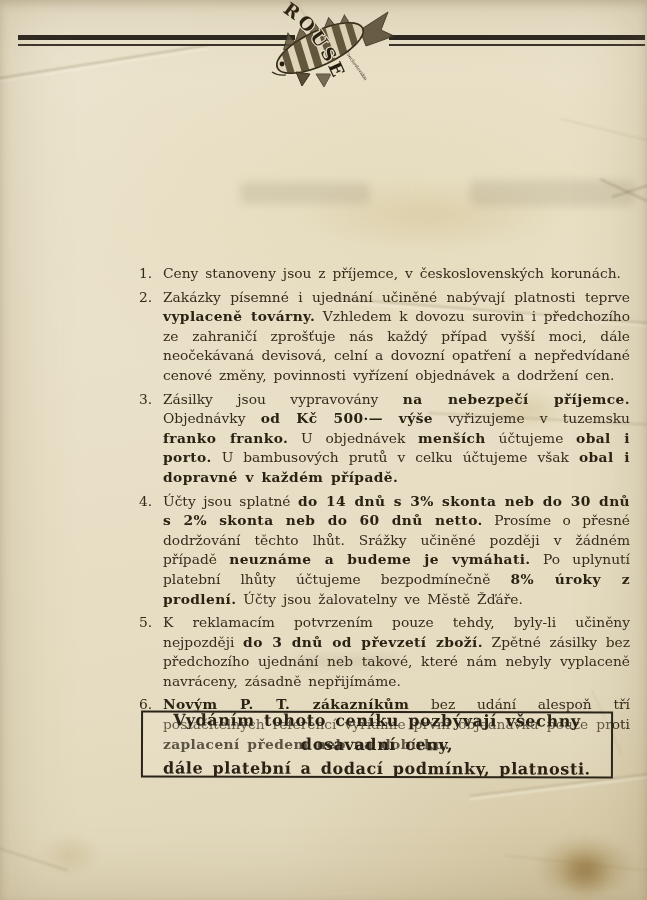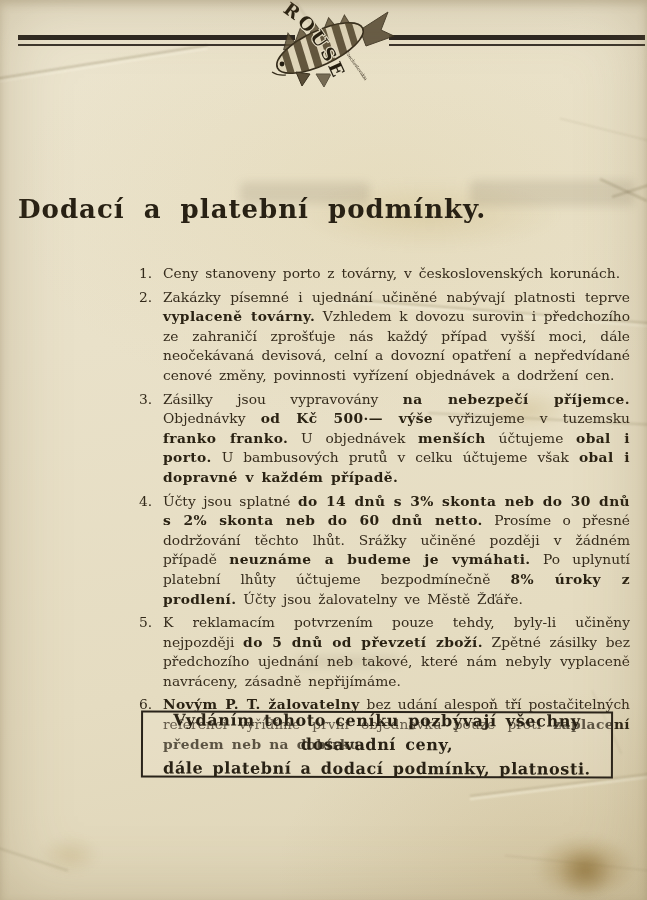--- a/index.html
+++ b/index.html
@@ -128,46 +128,45 @@
       </g>
 
       <path id="brandpath" d="M 34 12 Q 66 30 88 84" fill="none"></path>
       <text font-size="18" font-weight="bold" letter-spacing="3" fill="#251e10" style="paint-order:stroke;stroke:#e9e1c9;stroke-width:2.2;">
         <textPath href="#brandpath">ROUSEK</textPath>
       </text>
       <text x="97" y="52" font-size="4.5" fill="#33291a" transform="rotate(55 97 52)">Czechoslovakia</text>
     </svg>
   </div>
 
-  <div class="title">Dodací a platební podmínky.</div>
 
   <div class="terms">
     <div class="term">
       <div class="term-num">1.</div>
-      <div class="term-text"><span>Ceny stanoveny porto z továrny, v československých korunách.</span></div>
+      <div class="term-text"><span>Ceny stanoveny jsou z příjemce, v československých korunách.</span></div>
     </div>
     <div class="term">
       <div class="term-num">2.</div>
       <div class="term-text"><span>Zakázky písemné i ujednání učiněné nabývají platnosti teprve </span><span class="b">vyplaceně továrny.</span><span> Vzhledem k dovozu surovin i předchozího ze zahraničí zprošťuje nás každý případ vyšší moci, dále neočekávaná devisová, celní a dovozní opatření a nepředvídané cenové změny, povinnosti vyřízení objednávek a dodržení cen.</span></div>
     </div>
     <div class="term">
       <div class="term-num">3.</div>
       <div class="term-text"><span>Zásilky jsou vypravovány </span><span class="b">na nebezpečí příjemce.</span><span> Objednávky </span><span class="b">od Kč 500·— výše</span><span> vyřizujeme v tuzemsku </span><span class="b">franko franko.</span><span> U objednávek </span><span class="b">menších</span><span> účtujeme </span><span class="b">obal i porto.</span><span> U bambusových prutů v celku účtujeme však </span><span class="b">obal i dopravné v každém případě.</span></div>
     </div>
     <div class="term">
       <div class="term-num">4.</div>
       <div class="term-text"><span>Účty jsou splatné </span><span class="b">do 14 dnů s 3% skonta neb do 30 dnů s 2% skonta neb do 60 dnů netto.</span><span> Prosíme o přesné dodržování těchto lhůt. Srážky učiněné později v žádném případě </span><span class="b">neuznáme a budeme je vymáhati.</span><span> Po uplynutí platební lhůty účtujeme bezpodmínečně </span><span class="b">8% úroky z prodlení.</span><span> Účty jsou žalovatelny ve Městě Žďáře.</span></div>
     </div>
     <div class="term">
       <div class="term-num">5.</div>
-      <div class="term-text"><span>K reklamacím potvrzením pouze tehdy, byly-li učiněny nejpozději </span><span class="b">do 5 dnů od převzetí zboží.</span><span> Zpětné zásilky bez předchozího ujednání neb takové, které nám nebyly vyplaceně navráceny, zásadně nepřijímáme.</span></div>
+      <div class="term-text"><span>K reklamacím potvrzením pouze tehdy, byly-li učiněny nejpozději </span><span class="b">do 3 dnů od převzetí zboží.</span><span> Zpětné zásilky bez předchozího ujednání neb takové, které nám nebyly vyplaceně navráceny, zásadně nepřijímáme.</span></div>
     </div>
     <div class="term">
       <div class="term-num">6.</div>
-      <div class="term-text"><span class="b">Novým P. T. žalovatelny</span><span> bez udání alespoň tří postačitelných referencí vyřídíme první objednávku pouze proti </span><span class="b">zaplacení předem neb na dobírku.</span></div>
+      <div class="term-text"><span class="b">Novým P. T. zákazníkům</span><span> bez udání alespoň tří postačitelných referencí vyřídíme první objednávku pouze proti </span><span class="b">zaplacení předem neb na dobírku.</span></div>
     </div>
   </div>
 
   <div class="notice">
     <div>Vydáním tohoto ceníku pozbývají všechny dosavadní ceny,</div>
     <div>dále platební a dodací podmínky, platnosti.</div>
   </div>
 
 </div>
 

